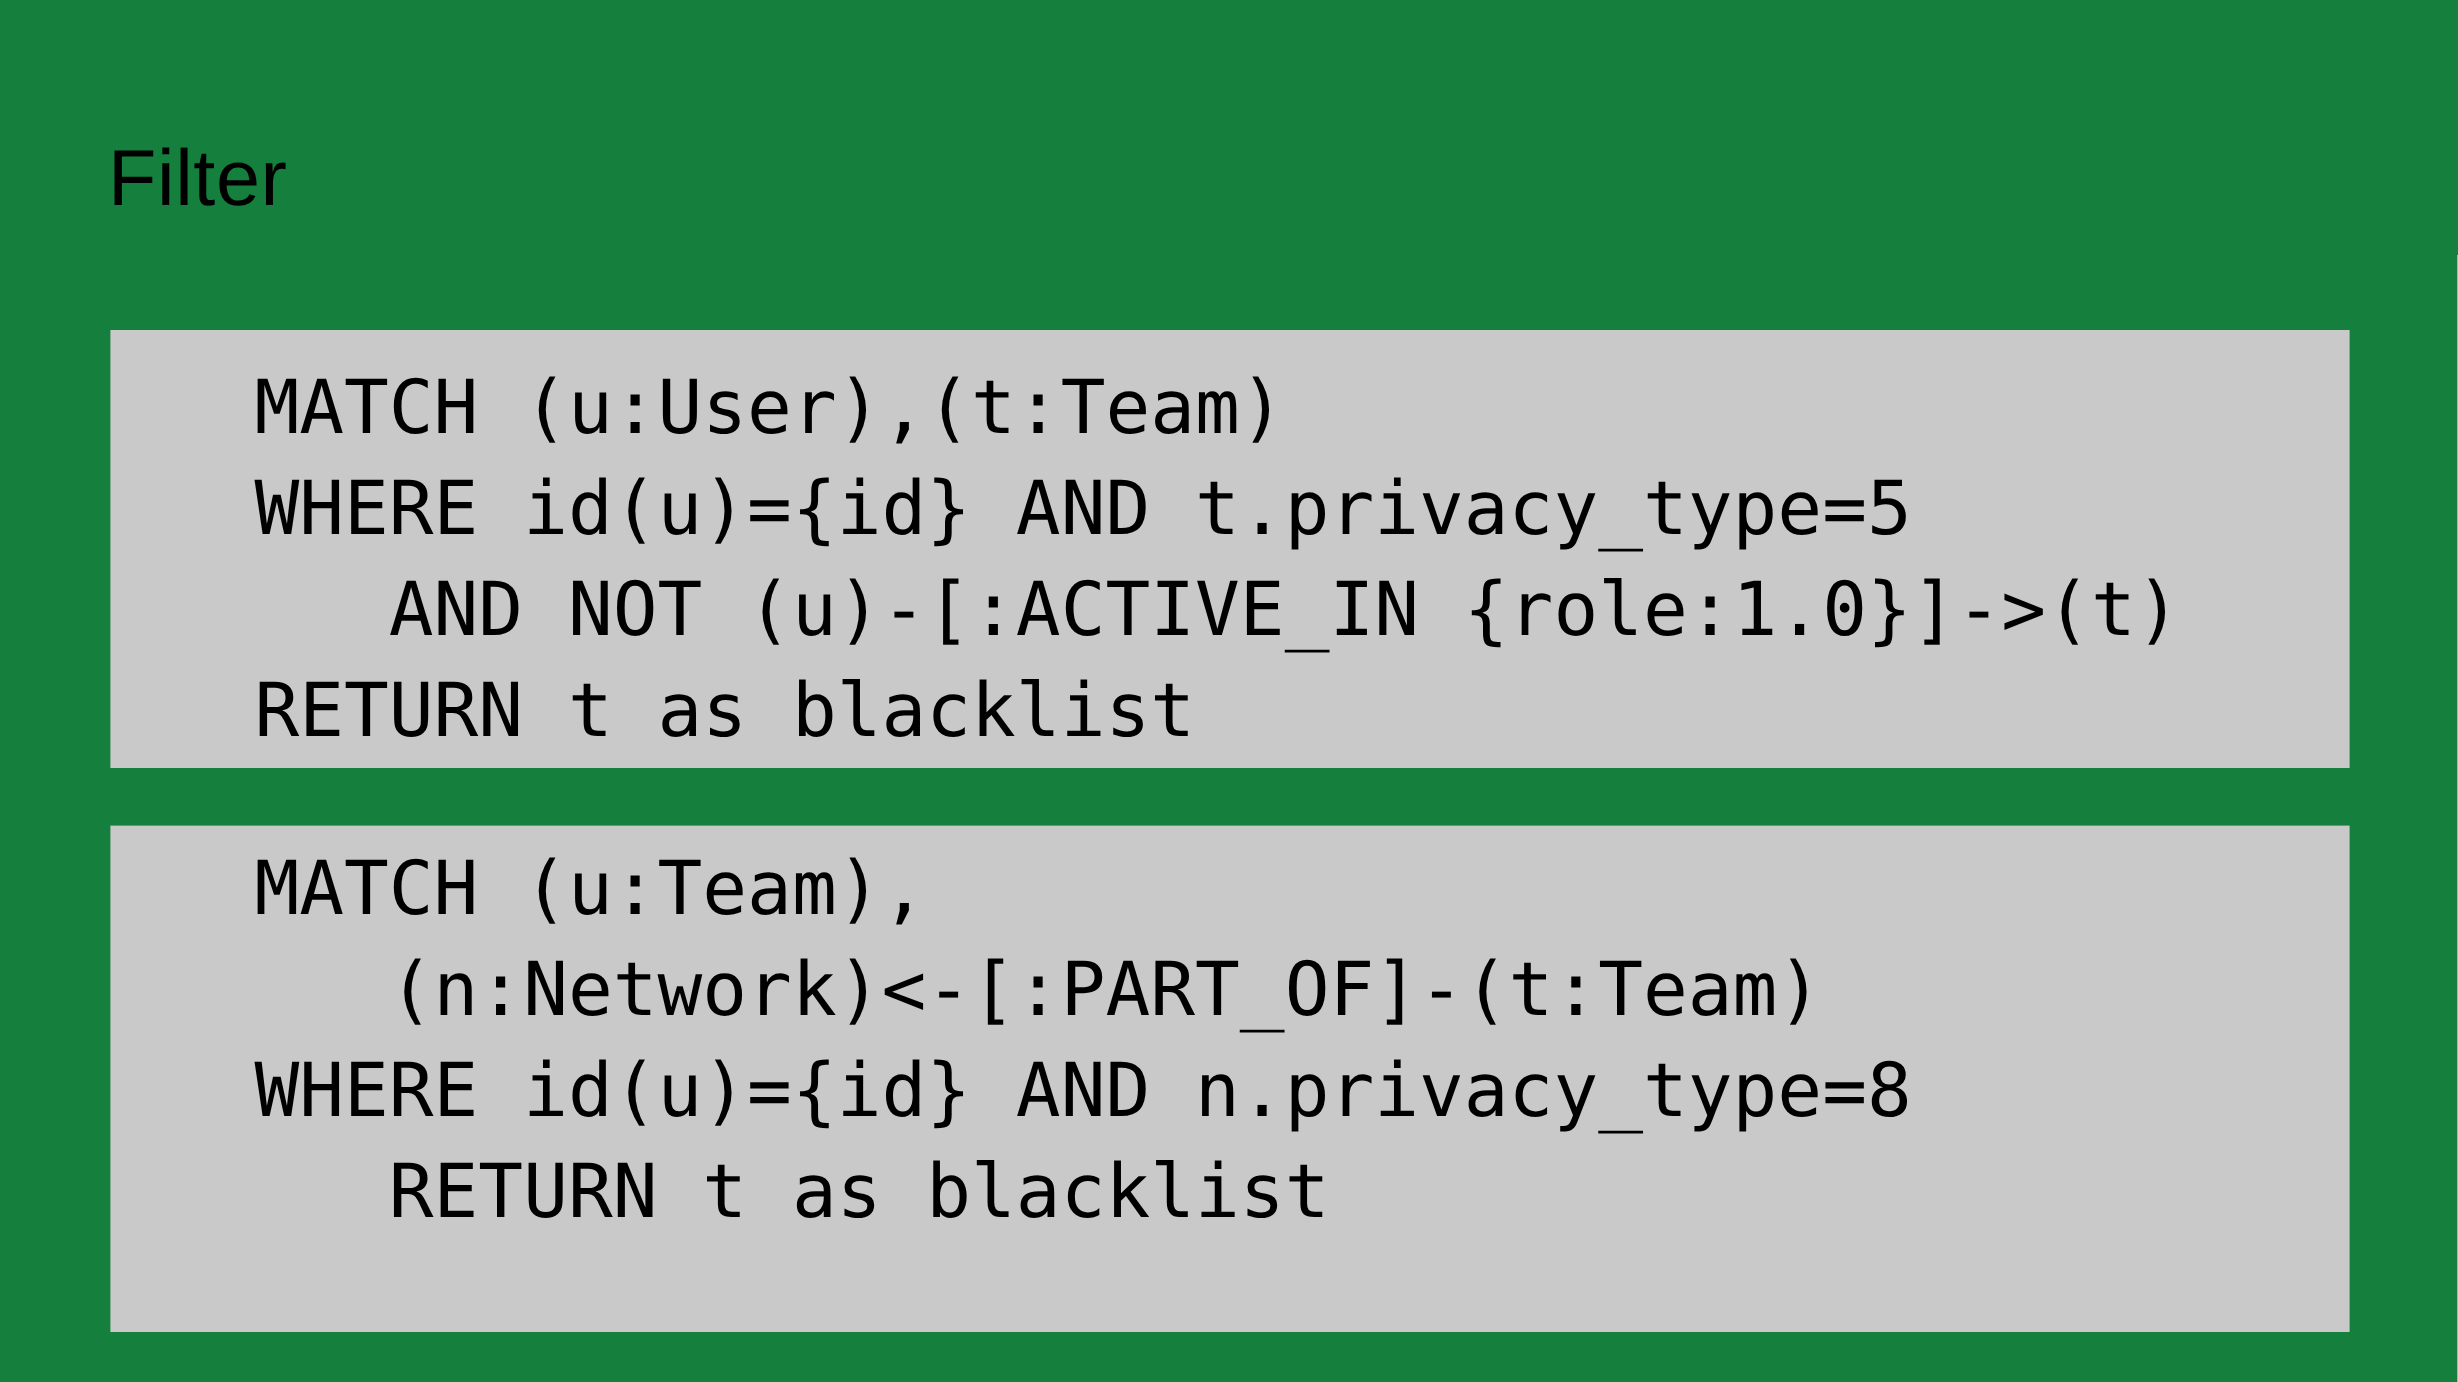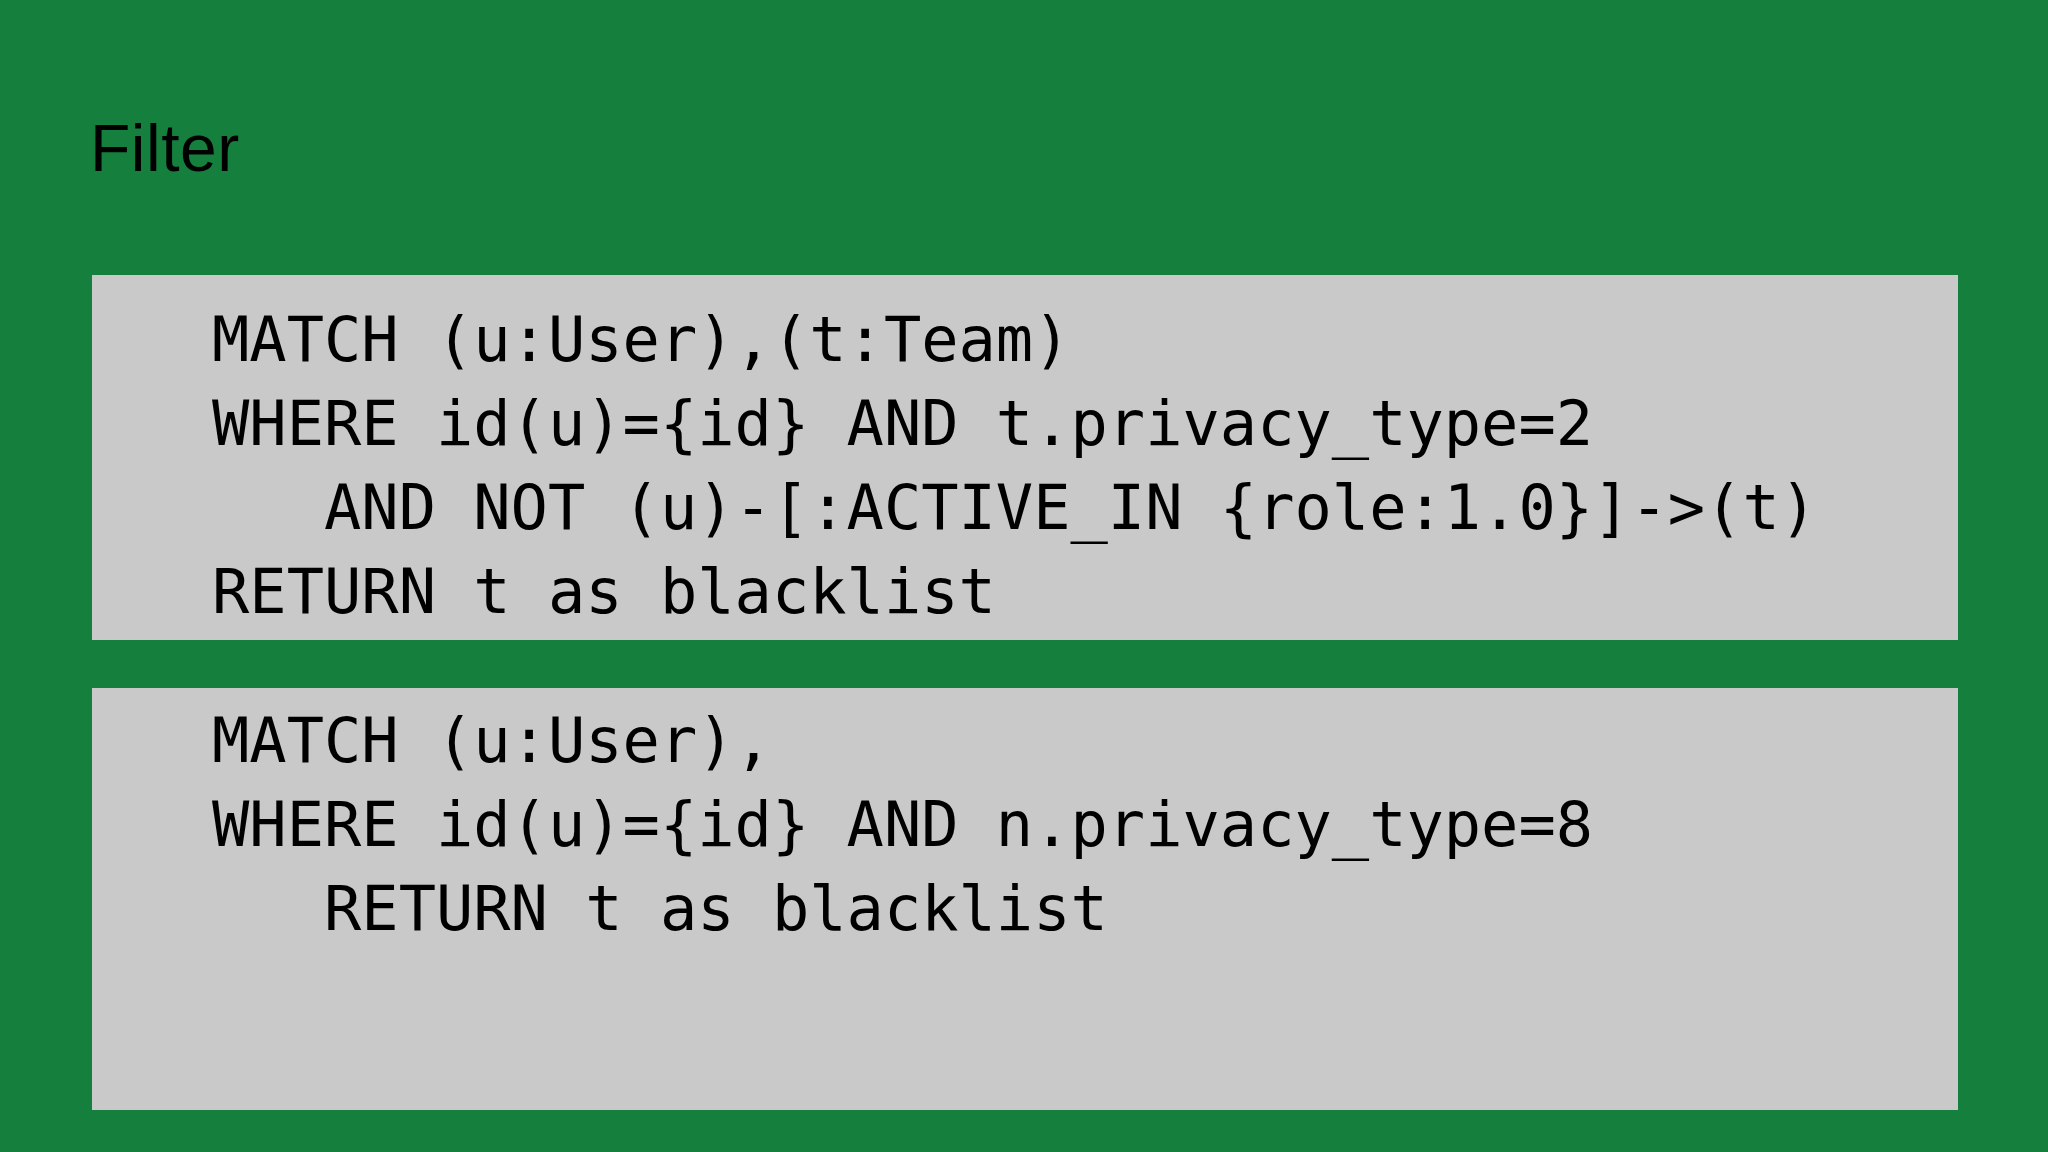--- a/index.html
+++ b/index.html
@@ -58,20 +58,20 @@
   }
 </style>
 </head>
 <body>
 
 <div class="slide">
 
   <h1 class="slide-title">Filter</h1>
 
   <section class="code-block code-block-1">
-    <pre><div class="code-line">MATCH (u:User),(t:Team)</div><div class="code-line">WHERE id(u)={id} AND t.privacy_type=2</div><div class="code-line">   AND NOT (u)-[:ACTIVE_IN {role:1.0}]-&gt;(t)</div><div class="code-line">RETURN t as blacklist</div></pre>
+    <pre><div class="code-line">MATCH (u:User),(t:Team)</div><div class="code-line">WHERE id(u)={id} AND t.privacy_type=5</div><div class="code-line">   AND NOT (u)-[:ACTIVE_IN {role:1.0}]-&gt;(t)</div><div class="code-line">RETURN t as blacklist</div></pre>
   </section>
 
   <section class="code-block code-block-2">
-    <pre><div class="code-line">MATCH (u:User),</div><div class="code-line">WHERE id(u)={id} AND n.privacy_type=8</div><div class="code-line">   RETURN t as blacklist</div></pre>
+    <pre><div class="code-line">MATCH (u:Team),</div><div class="code-line">   (n:Network)&lt;-[:PART_OF]-(t:Team)</div><div class="code-line">WHERE id(u)={id} AND n.privacy_type=8</div><div class="code-line">   RETURN t as blacklist</div></pre>
   </section>
 
 </div>
 
 </body></html>

